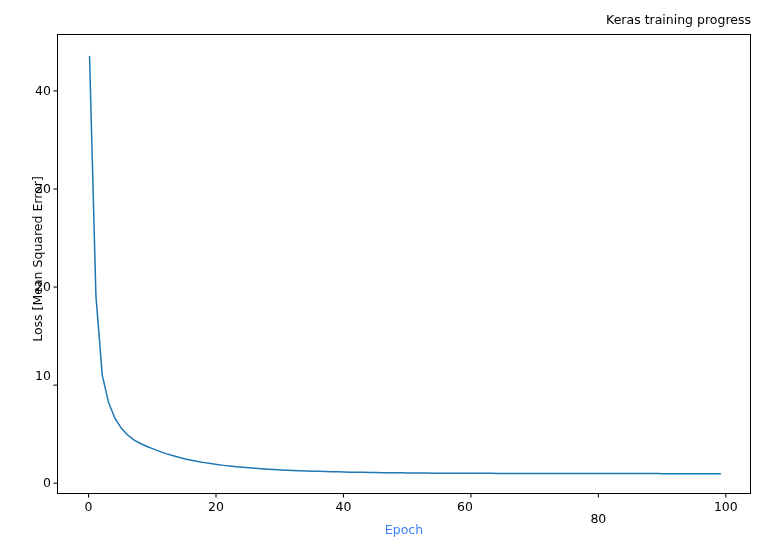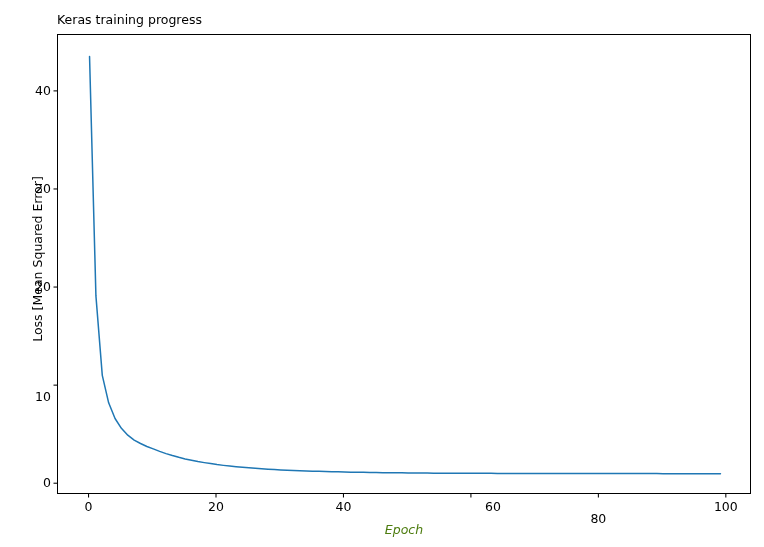--- a/index.html
+++ b/index.html
@@ -17,21 +17,21 @@
     position: relative;
     width: 764px;
     height: 547px;
     background: #ffffff;
   }
   #chart-title {
     position: absolute;
     left: 57px;
     top: 12px;
     width: 694px;
-    text-align: left;
+    text-align: right;
     font-size: 12.5px;
     color: #000000;
     line-height: 16px;
     white-space: nowrap;
   }
   #plot-area {
     position: absolute;
     left: 57px;
     top: 34px;
     width: 694px;
@@ -88,23 +88,22 @@
     width: 694px;
     height: 18px;
   }
   #xlabel {
     position: absolute;
     left: 57px;
     top: 523px;
     width: 694px;
     text-align: center;
     font-size: 12.5px;
-    color: #4d7c0f;
+    color: #3b82f6;
     line-height: 14px;
-    font-style: italic;
   }
   #ylabel {
     position: absolute;
     left: -77px;
     top: 252px;
     width: 230px;
     text-align: center;
     font-size: 12.5px;
     color: #000000;
     line-height: 14px;
@@ -117,21 +116,21 @@
 <body>
 
 <div id="figure">
 
   <div id="chart-title">Keras training progress</div>
 
   <div id="ylabel">Loss [Mean Squared Error]</div>
 
   <div id="y-ticklabels">
       <div class="tick-label-y" style="top: 449.211px;">0</div>
-      <div class="tick-label-y" style="top: 363px;">10</div>
+      <div class="tick-label-y" style="top: 342px;">10</div>
       <div class="tick-label-y" style="top: 253.049px;">20</div>
       <div class="tick-label-y" style="top: 154.968px;">20</div>
       <div class="tick-label-y" style="top: 56.887px;">40</div>
     </div>
 
   <div id="plot-area">
     <svg id="plot-svg" viewBox="0 0 694 460" preserveAspectRatio="none">
       <polyline id="loss-line" fill="none" stroke="#1f77b4" stroke-width="1.5" stroke-linejoin="round" stroke-linecap="round" points="31.55,21.58 37.92,260.90 44.29,340.34 50.66,367.80 57.04,383.50 63.41,393.30 69.78,400.17 76.16,405.07 82.53,408.51 88.90,411.45 95.27,413.90 101.65,416.35 108.02,418.61 114.39,420.57 120.76,422.34 127.14,423.91 133.51,425.28 139.88,426.55 146.26,427.63 152.63,428.61 159.00,429.59 165.37,430.38 171.75,431.07 178.12,431.75 184.49,432.34 190.87,432.83 197.24,433.32 203.61,433.81 209.98,434.20 216.36,434.50 222.73,434.89 229.10,435.19 235.48,435.48 241.85,435.77 248.22,435.97 254.59,436.17 260.97,436.36 267.34,436.56 273.71,436.75 280.09,436.85 286.46,437.05 292.83,437.15 299.20,437.25 305.58,437.34 311.95,437.44 318.32,437.54 324.70,437.64 331.07,437.74 337.44,437.83 343.81,437.83 350.19,437.93 356.56,437.93 362.93,438.03 369.30,438.03 375.68,438.13 382.05,438.13 388.42,438.13 394.80,438.23 401.17,438.23 407.54,438.23 413.91,438.32 420.29,438.32 426.66,438.32 433.03,438.32 439.41,438.42 445.78,438.42 452.15,438.42 458.52,438.42 464.90,438.42 471.27,438.42 477.64,438.52 484.02,438.52 490.39,438.52 496.76,438.52 503.13,438.52 509.51,438.52 515.88,438.52 522.25,438.52 528.63,438.62 535.00,438.62 541.37,438.62 547.74,438.62 554.12,438.62 560.49,438.62 566.86,438.62 573.24,438.62 579.61,438.62 585.98,438.62 592.35,438.62 598.73,438.62 605.10,438.72 611.47,438.72 617.84,438.72 624.22,438.72 630.59,438.72 636.96,438.72 643.34,438.72 649.71,438.72 656.08,438.72 662.45,438.72"></polyline>
     </svg>
   </div>
@@ -149,20 +148,20 @@
       <line x1="343.45821854912765" y1="494" x2="343.45821854912765" y2="497.5" stroke="#000000" stroke-width="1.05"></line>
       <line x1="470.91460055096417" y1="494" x2="470.91460055096417" y2="497.5" stroke="#000000" stroke-width="1.05"></line>
       <line x1="598.3709825528008" y1="494" x2="598.3709825528008" y2="497.5" stroke="#000000" stroke-width="1.05"></line>
       <line x1="725.8273645546373" y1="494" x2="725.8273645546373" y2="497.5" stroke="#000000" stroke-width="1.05"></line>
     </svg>
 
   <div id="x-ticklabels">
       <div class="tick-label-x" style="left: 31.5455px;">0</div>
       <div class="tick-label-x" style="left: 159.002px;">20</div>
       <div class="tick-label-x" style="left: 286.458px;">40</div>
-      <div class="tick-label-x" style="left: 436px;">60</div>
+      <div class="tick-label-x" style="left: 408px;">60</div>
       <div class="tick-label-x" style="left: 541.371px; margin-top: 12px;">80</div>
       <div class="tick-label-x" style="left: 668.827px; text-align: center;">100</div>
     </div>
 
   <div id="xlabel">Epoch</div>
 
 </div>
 
 </body></html>

